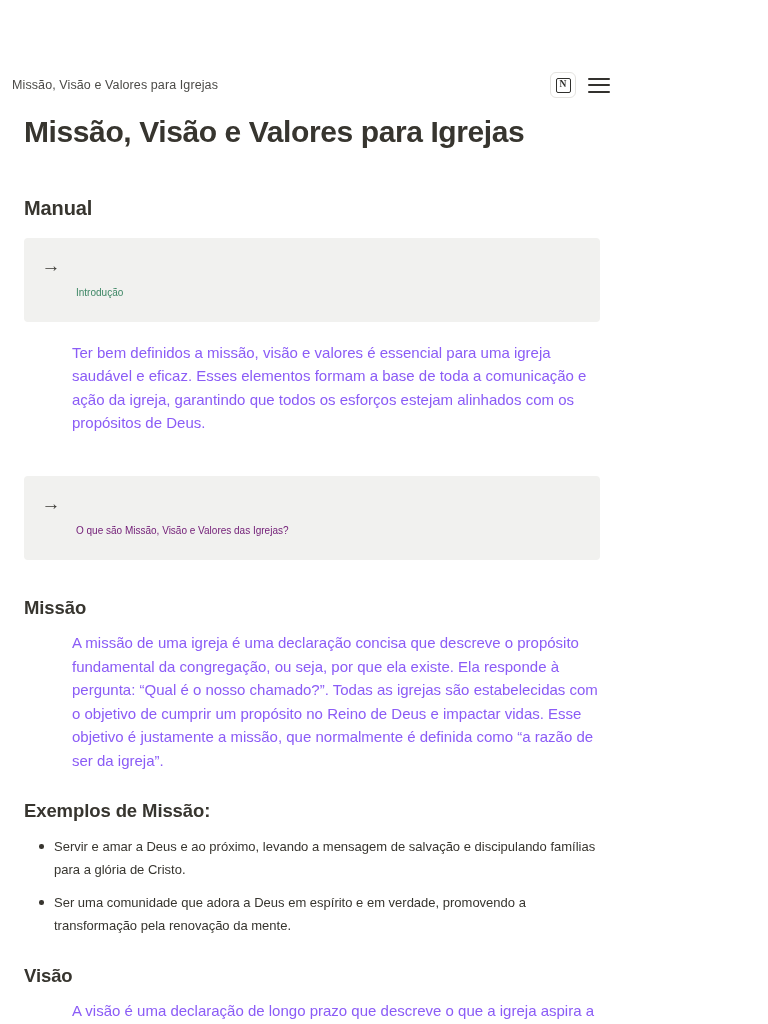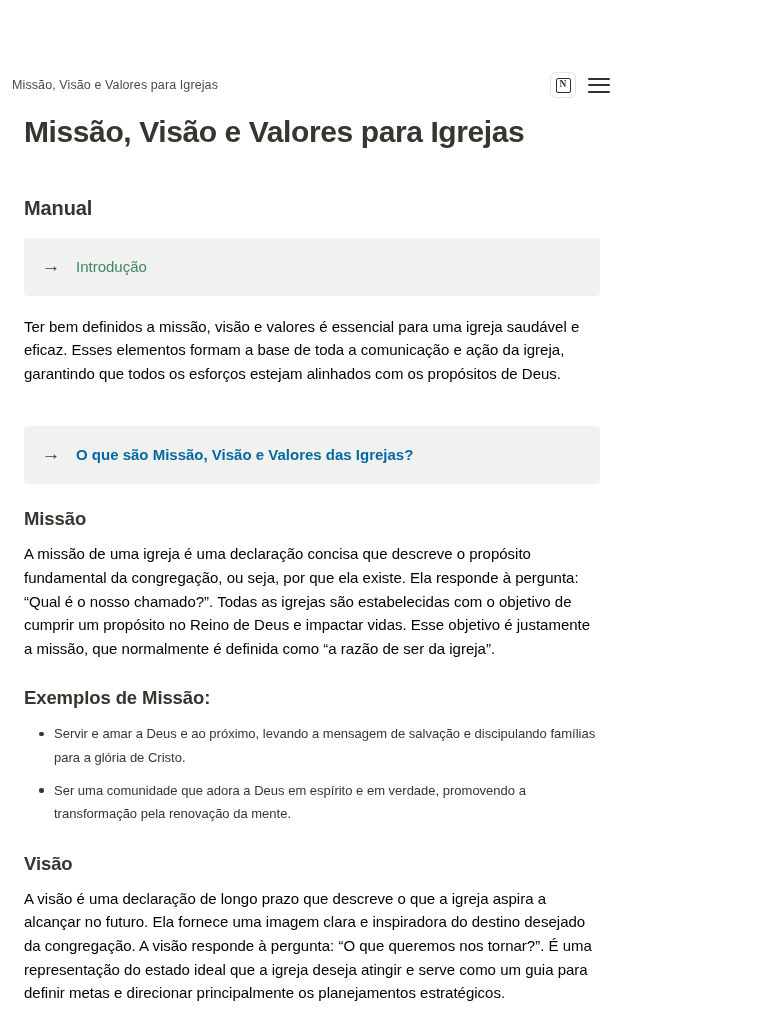--- a/index.html
+++ b/index.html
@@ -115,21 +115,21 @@
 
   h3.sub-head {
     font-size: 18.5px;
     line-height: 1.3;
     font-weight: 700;
     letter-spacing: -0.1px;
     color: #37352f;
     margin-top: 26px;
   }
 
-  h3.sub-head.tight { margin-top: 23px; }
+  h3.sub-head.tight { margin-top: 36px; }
 
   
   .callout {
     background: #f1f1ef;
     border-radius: 4px;
     margin-top: 17px;
     padding: 17px 16px 18px 16px;
     display: flex;
     align-items: flex-start;
     gap: 14px;
@@ -141,34 +141,36 @@
   .callout-arrow {
     font-size: 19px;
     line-height: 22px;
     color: #3a3934;
     flex: 0 0 auto;
     width: 22px;
     text-align: center;
   }
 
   .callout-link {
-    font-size: 15px;
+    font-size: 10px;
     line-height: 22px;
     color: #3e8765;
     padding-top: 1px;
-  }
-
-  .callout-link.bold { font-weight: 700; color: #0369a1; }
+    margin-top: 26px;
+  }
+
+  .callout-link.bold { font-weight: 400; color: #701a75; }
 
   
   p.body {
     font-size: 15px;
     line-height: 23.6px;
-    color: #000000;
+    color: #8b5cf6;
     margin-top: 16px;
+    margin-left: 48px;
   }
 
   p.body.after-callout { margin-top: 19px; }
   p.body.after-head { margin-top: 11px; }
 
   ul.bullets {
     margin-top: 12px;
     padding-left: 30px;
     list-style: none;
   }

